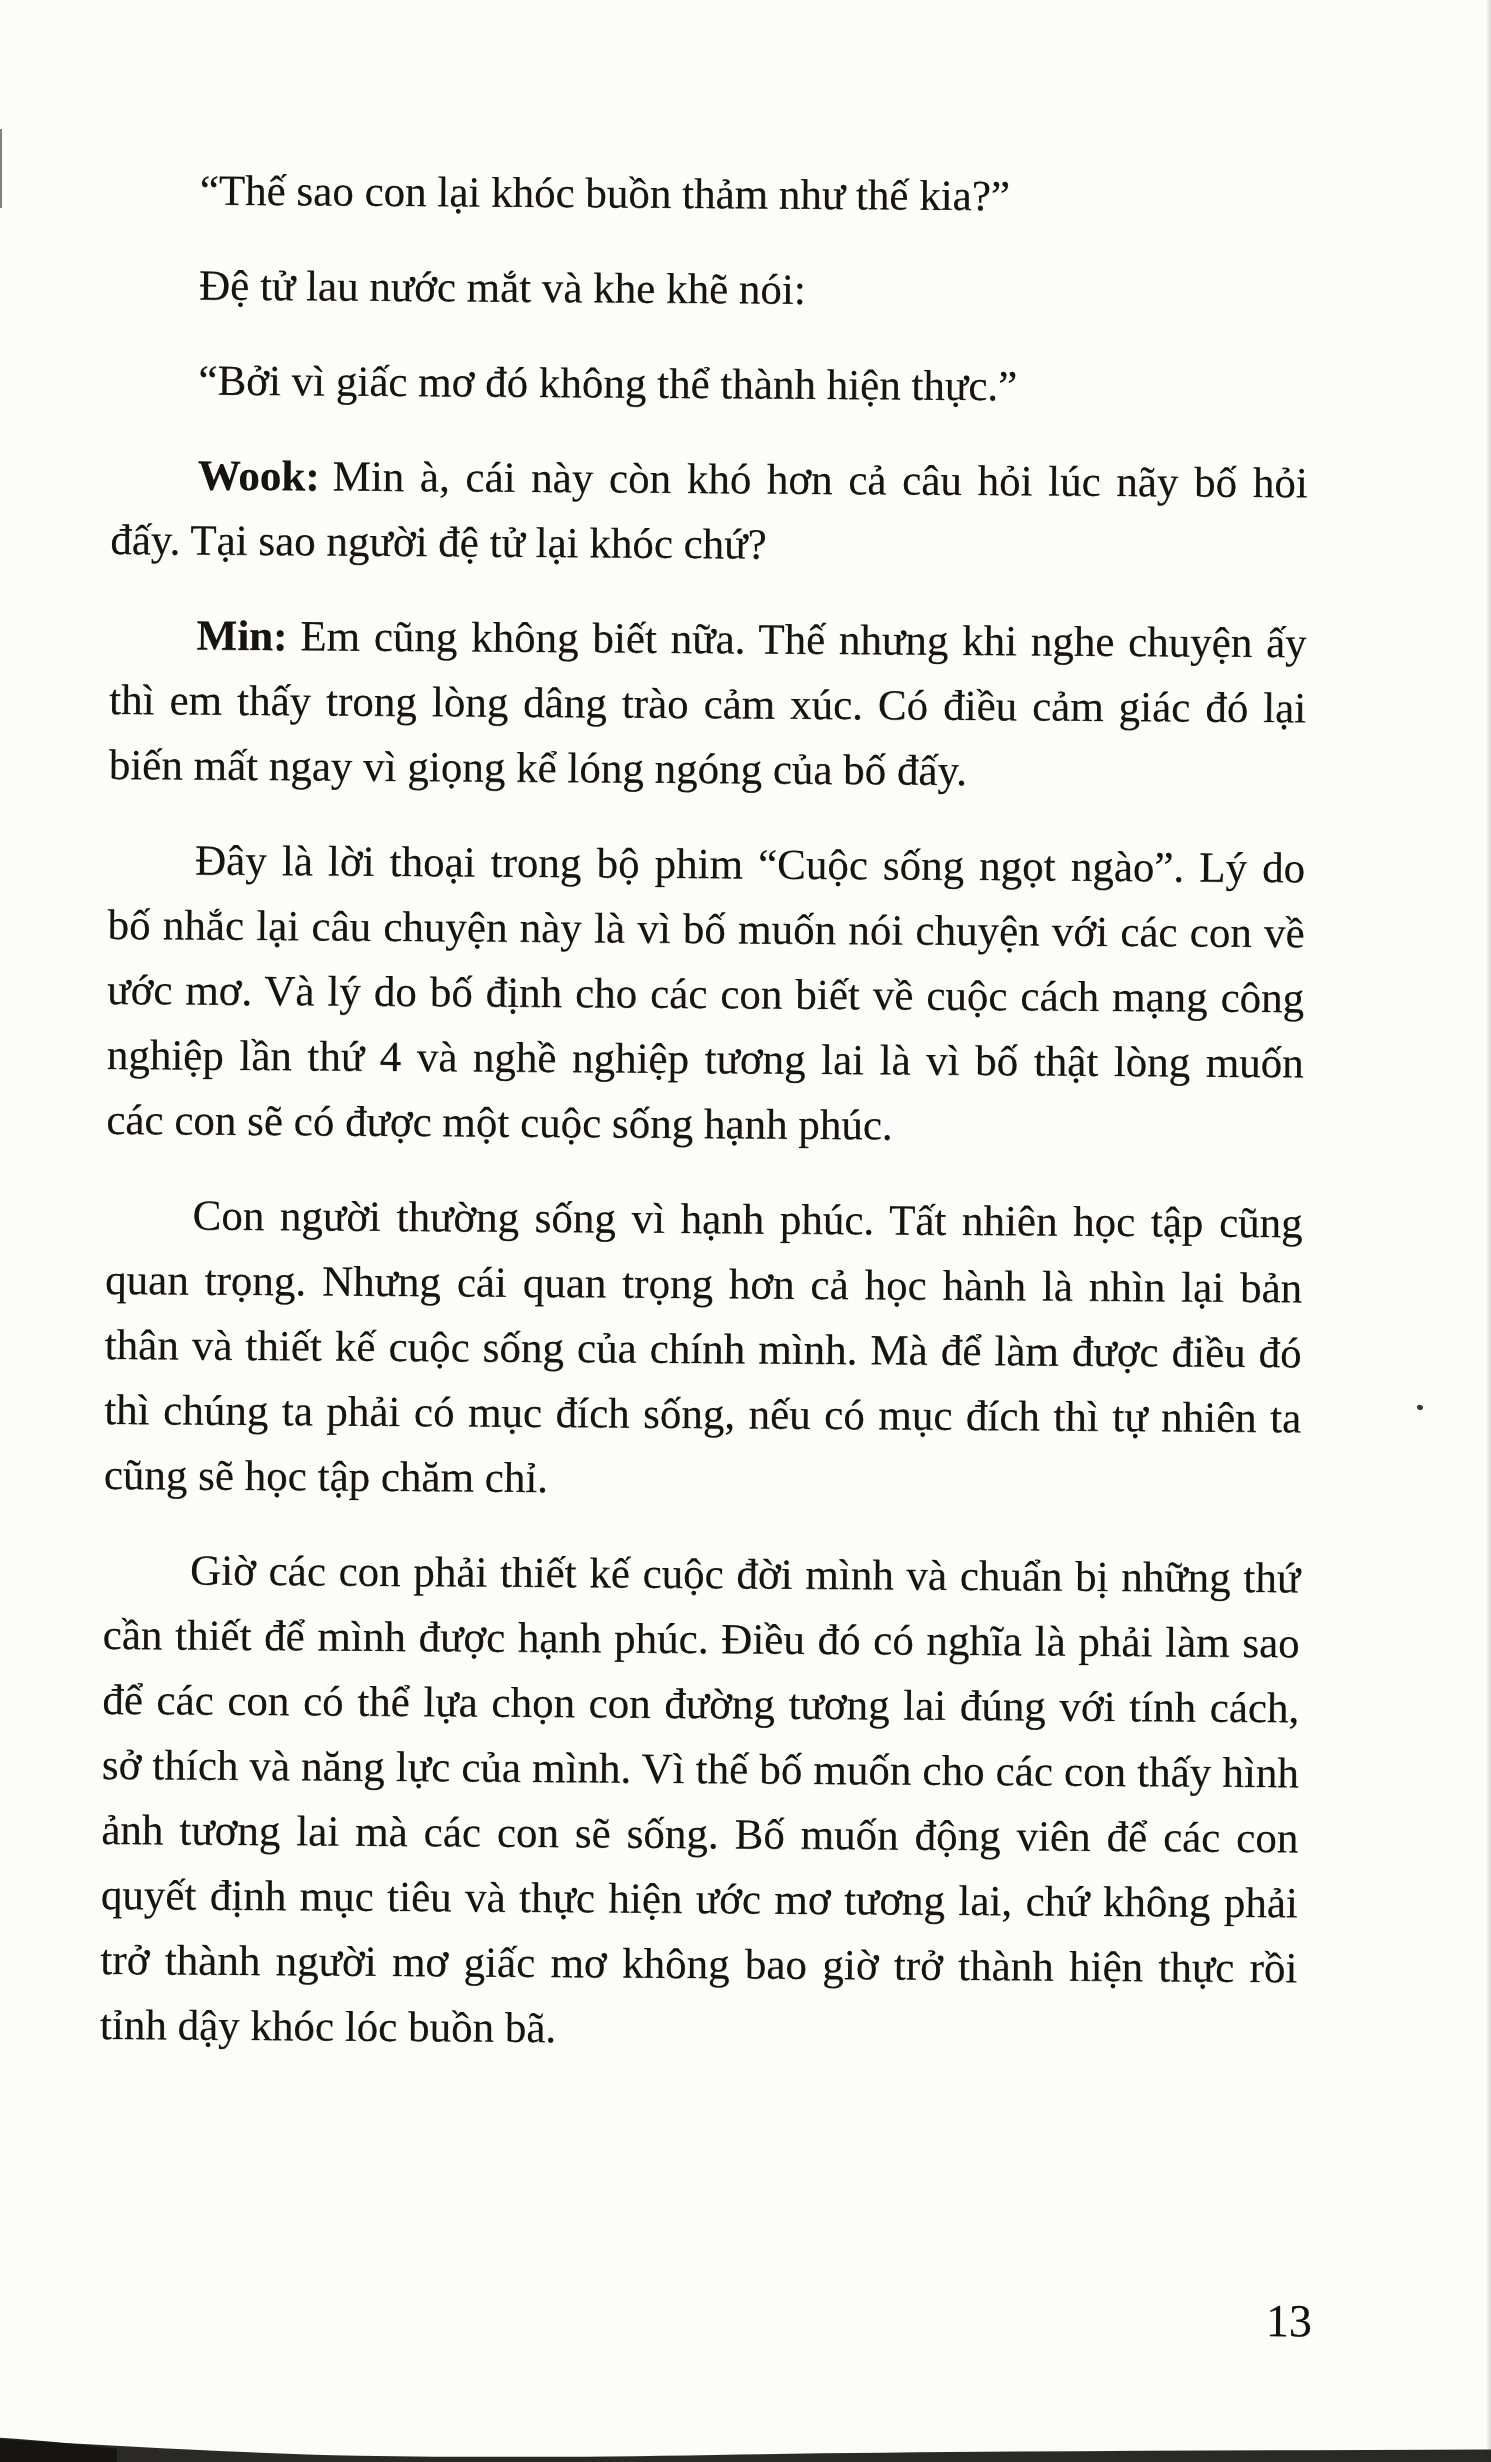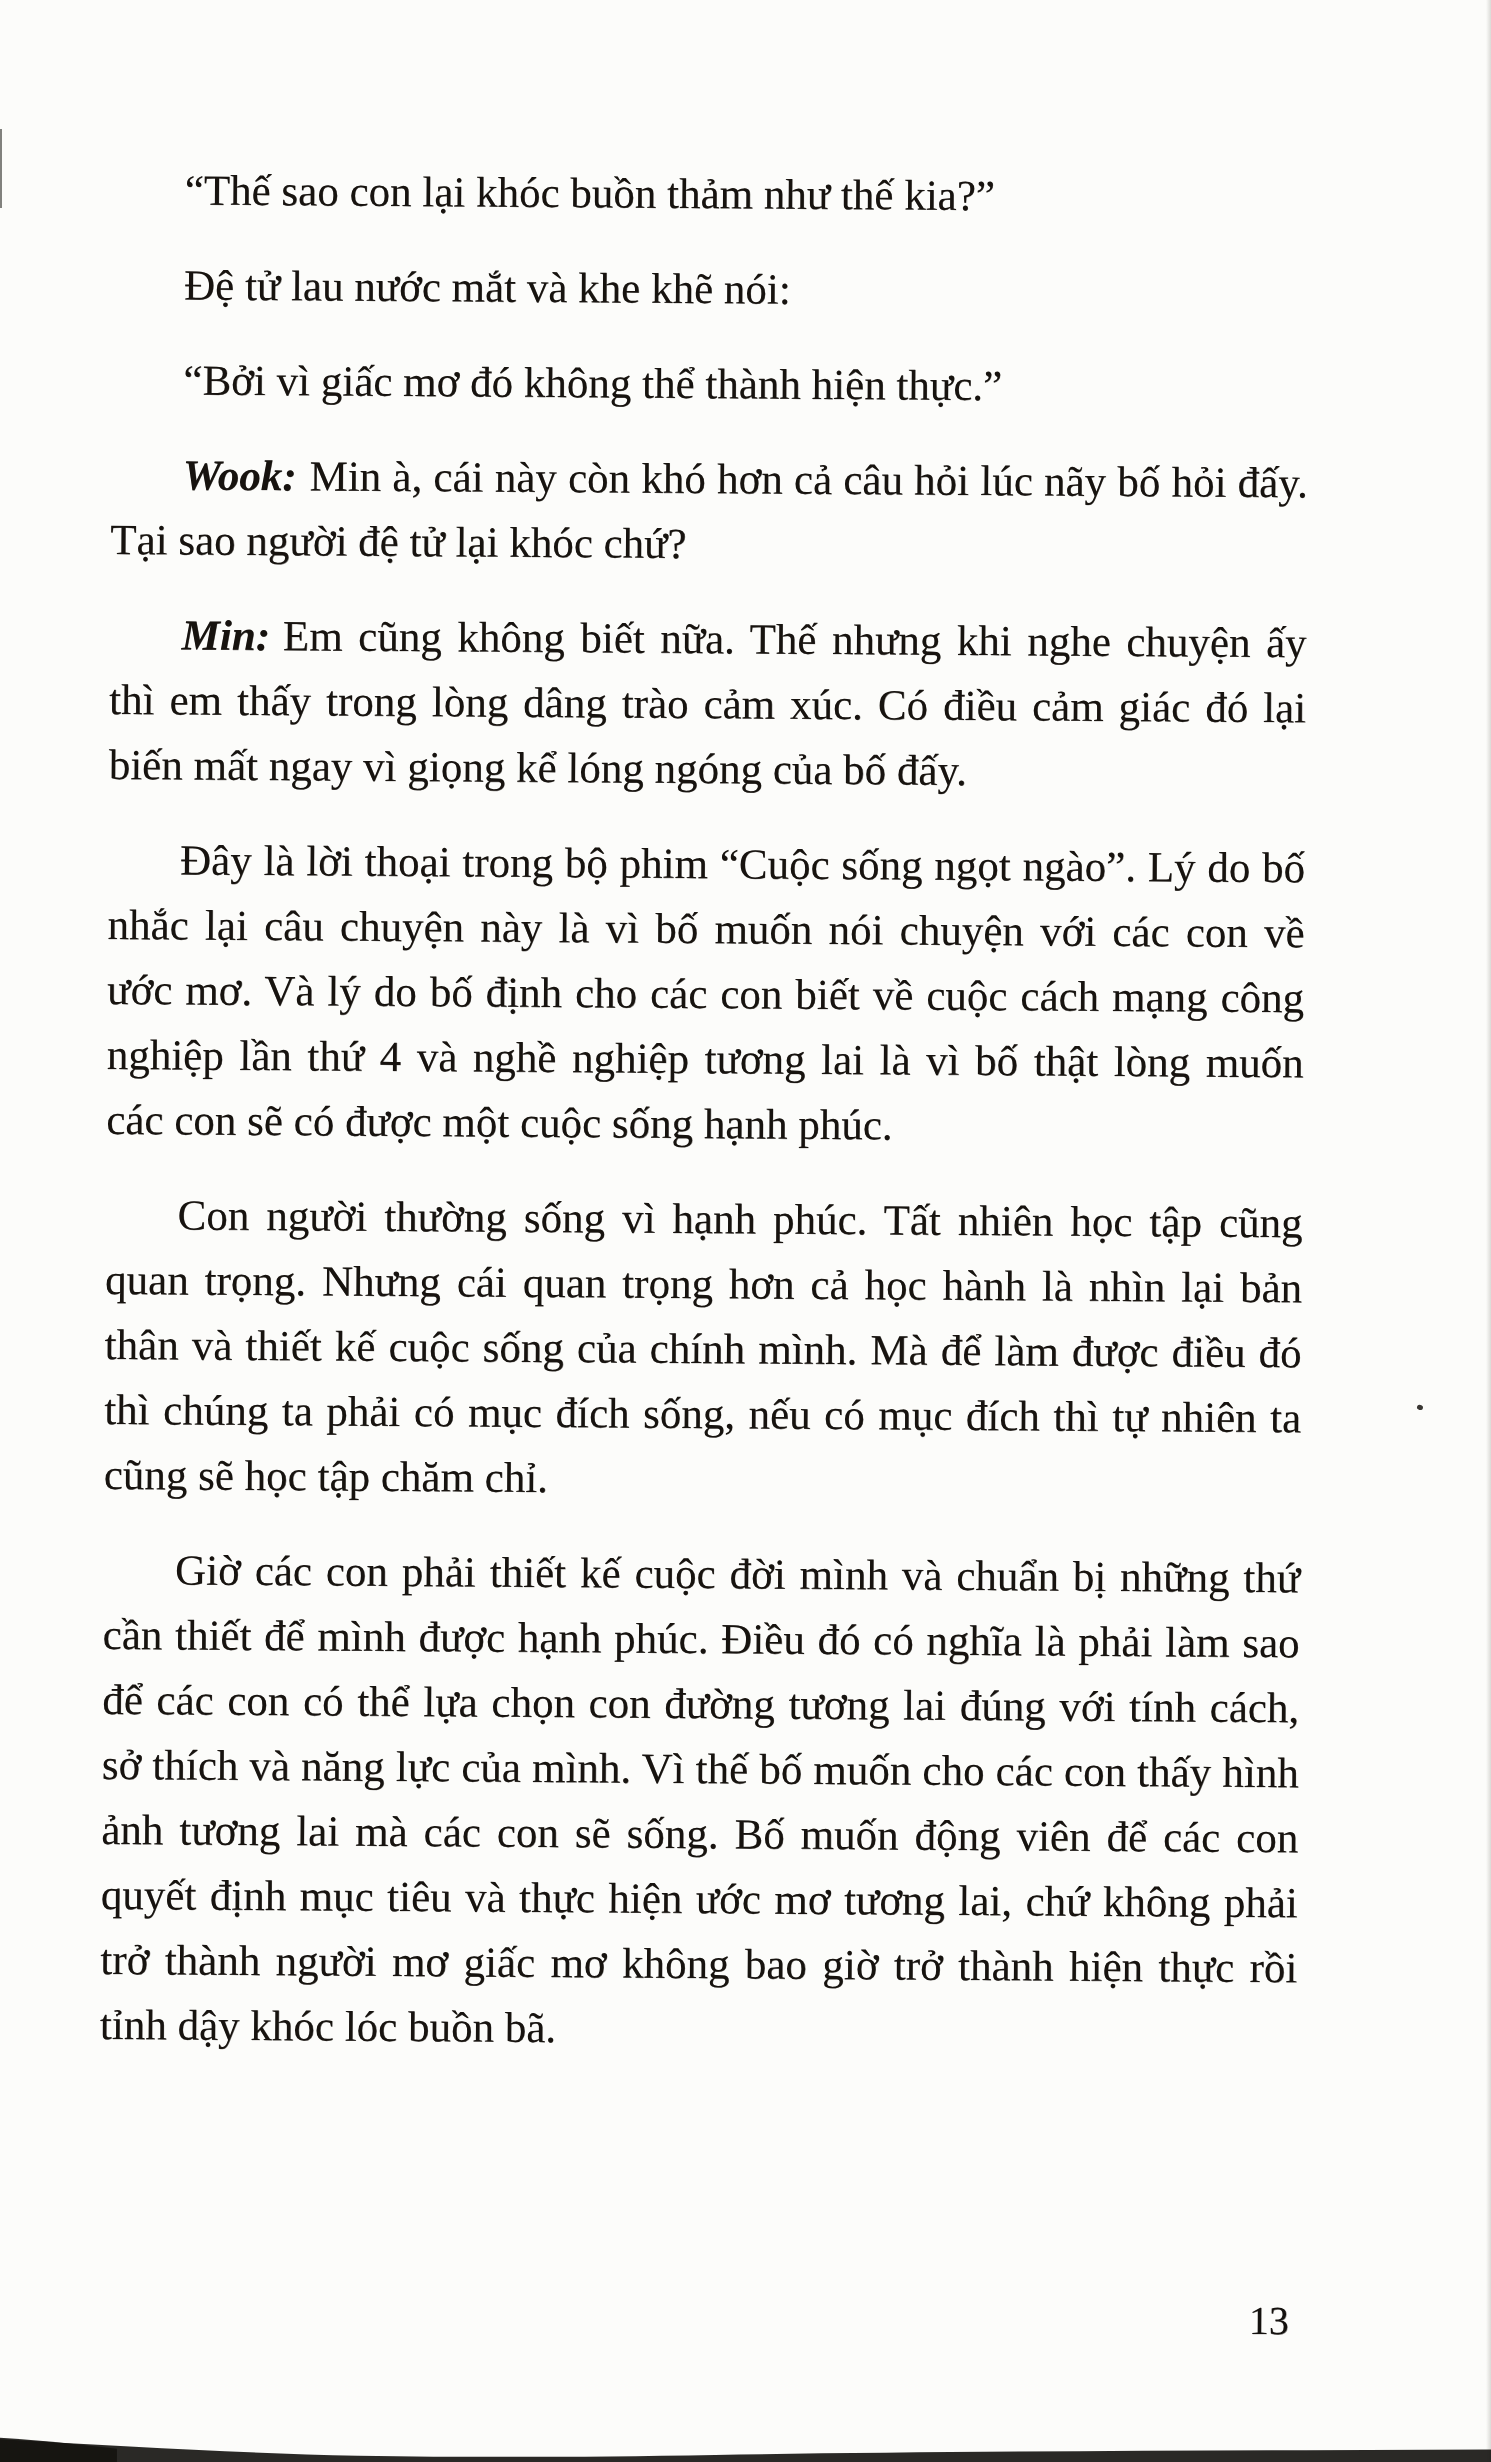--- a/index.html
+++ b/index.html
@@ -64,31 +64,31 @@
     font-size: 43px;
     line-height: 65px;
     text-align: justify;
     text-shadow: 0.3px 0.3px 0.5px rgba(23,19,15,0.5);
   }
   .content p {
     margin: 0 0 30px 0;
     text-indent: 72px;
   }
   .speaker {
-    font-style: italic;
     font-weight: 700;
     margin-right: 0.30em;
+    margin-left: 15px;
   }
   .speaker:empty { margin-right: 0; }
   .page-number {
     position: absolute;
-    right: 187px;
+    right: 164px;
     top: 2290px;
     color: #14110e;
-    font-size: 40px;
+    font-size: 46px;
     line-height: 45px;
     text-shadow: 0.3px 0.3px 0.5px rgba(23,19,15,0.5);
   }
   .bottom-edge {
     position: absolute;
     left: 0;
     bottom: 0;
     width: 1491px;
     height: 27.5px;
     display: block;

